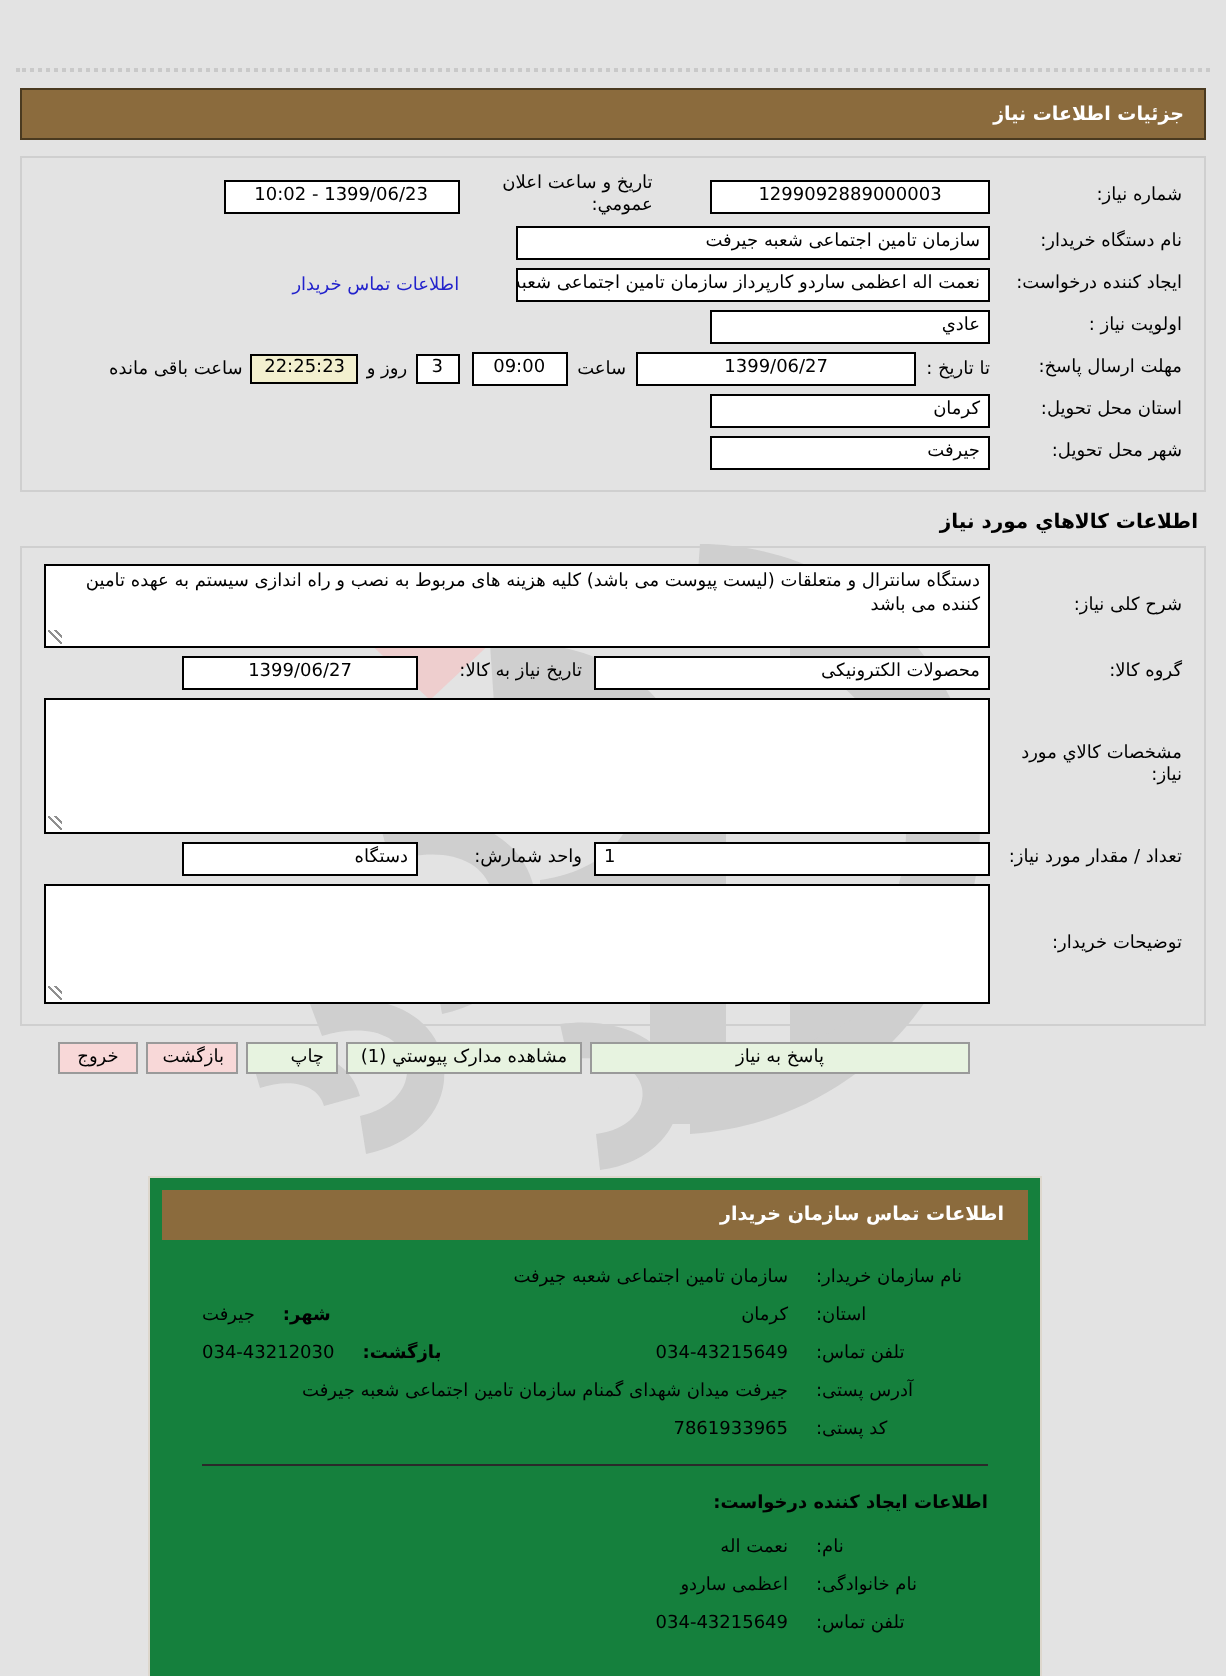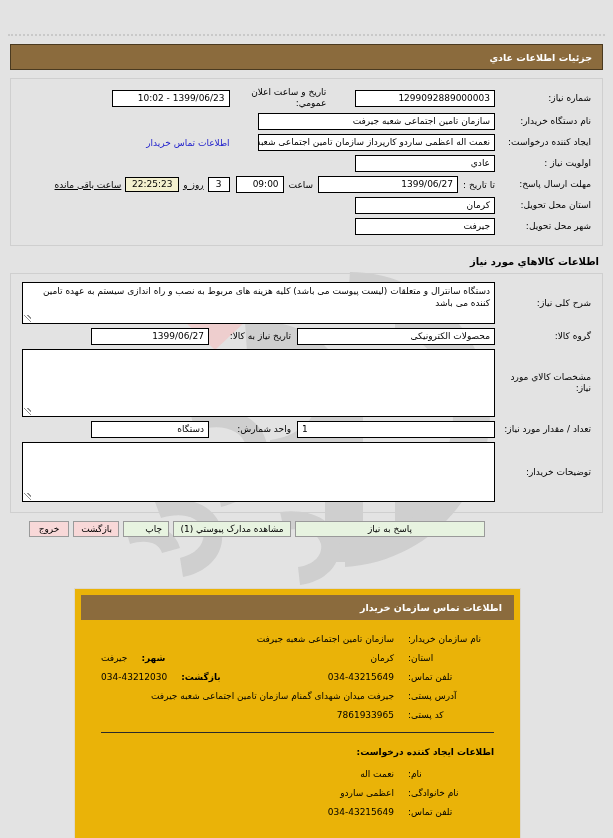--- a/index.html
+++ b/index.html
@@ -82,21 +82,21 @@
   }
   .lbl-w { width: 96px; }
 
   .fld {
     border: 1px solid #000;
     background: #ffffff;
     height: 17px;
     line-height: 15px;
     padding: 0 4px;
     font-size: 9px;
-    text-align: right;
+    text-align: center;
     overflow: hidden;
     white-space: nowrap;
   }
   .fld.right { text-align: right; }
   .fld.left  { text-align: left; }
 
   .fld-num { width: 140px; }
   .fld-date { width: 140px; }
   .fld-time { width: 48px; }
   .fld-announce { width: 118px; }
@@ -125,21 +125,21 @@
   .daysbox {
     border: 1px solid #000;
     background: #ffffff;
     height: 15px;
     line-height: 13px;
     font-size: 9px;
     padding: 0 6px;
     text-align: center;
     min-width: 22px;
   }
-  .remain-txt { font-size: 9px; white-space: nowrap; text-decoration: underline; }
+  .remain-txt { font-size: 9px; white-space: nowrap; }
 
   
   .section-title {
     font-weight: bold;
     font-size: 10px;
     text-align: right;
     margin: 10px 4px 6px 4px;
   }
 
   .ta {
@@ -190,21 +190,21 @@
   .btn.w-wide { width: 190px; }
   .btn.w-mid  { width: 118px; }
   .btn.w-sm   { width: 46px; padding-left: 30px; }
   .btn.w-xs   { width: 40px; }
 
   
   .contact-card {
     position: absolute;
     top: 588px; left: 74px;
     width: 447px;
-    background: #eab308;
+    background: #15803d;
     border: 1px solid #ddd7cd;
     z-index: 3;
     padding-bottom: 10px;
   }
   .contact-head {
     background: #8b6b3d;
     color: #fff;
     font-weight: bold;
     font-size: 9.5px;
     padding: 7px 12px;
@@ -242,21 +242,21 @@
       <path d="M185 250 C215 246 240 258 244 280 C248 302 230 320 205 323 L203 305 C219 303 228 293 226 282 C223 270 208 265 189 268 Z"></path>
       <path d="M30 265 C55 258 80 266 85 286 L67 291 C64 280 50 277 35 282 Z"></path>
     </g>
     <g fill="#f2c6c6" opacity="0.85">
       <path d="M120 28 L152 58 L120 88 L88 58 Z"></path>
     </g>
   </svg>
 
   <div class="card">
 
-    <div class="panel-header">جزئیات اطلاعات عادي</div>
+    <div class="panel-header">جزئیات اطلاعات نیاز</div>
 
     <div class="fieldset">
       <table class="grid-rows">
 
         <tbody>
             <tr>
           <td class="lbl lbl-w">شماره نیاز:</td>
           <td style="width:150px;">
             <div class="fld fld-num">1299092889000003</div>
           </td>

